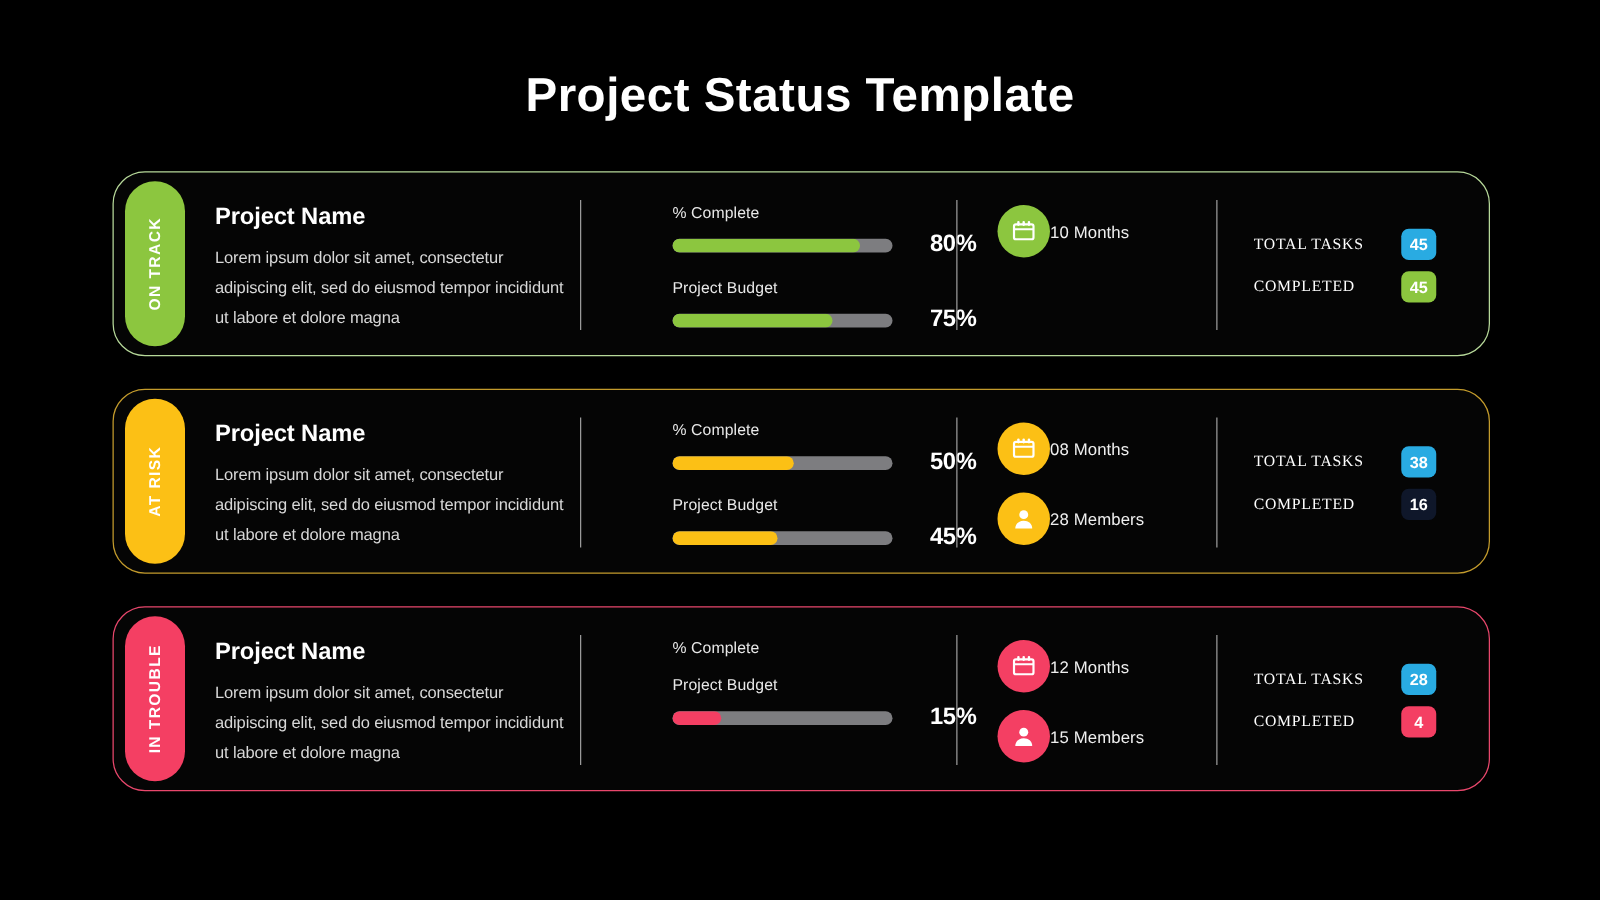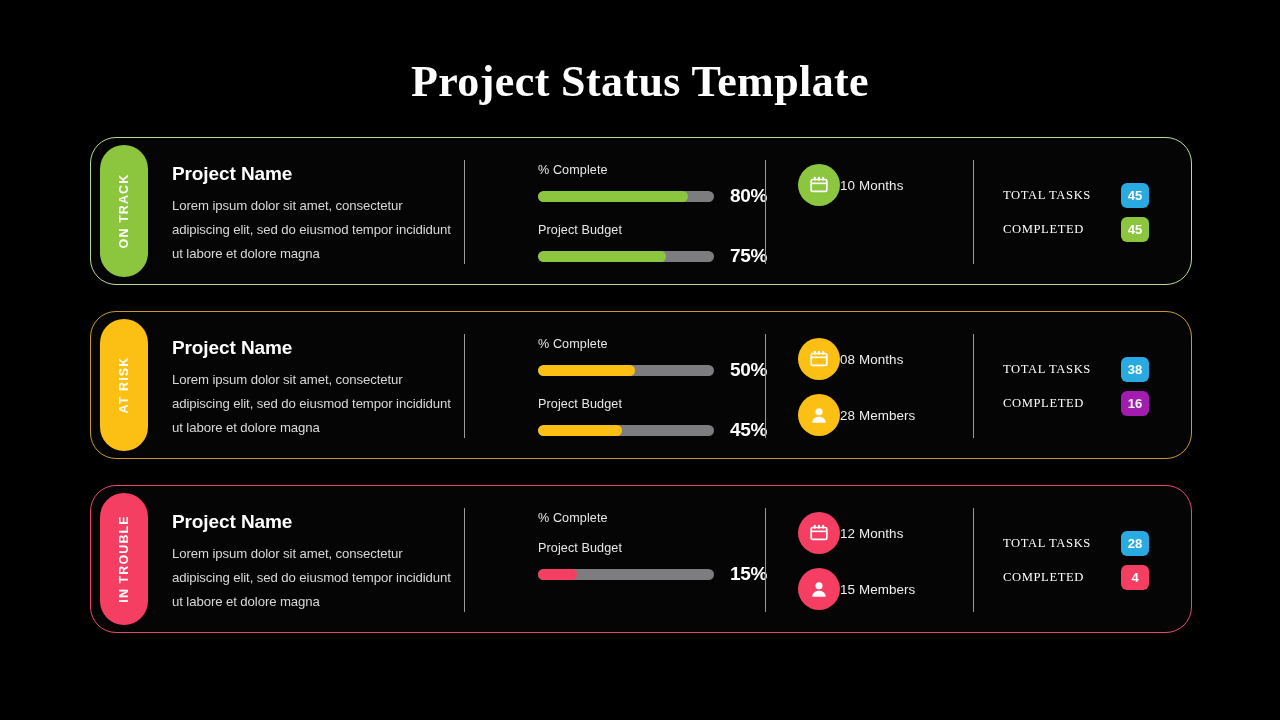--- a/index.html
+++ b/index.html
@@ -20,24 +20,23 @@
   }
 
   
   .page-title {
     position: absolute;
     top: 56px;
     left: 0;
     width: 1280px;
     text-align: center;
     color: #ffffff;
-    font-size: 44px;
+    font-size: 38px;
     font-weight: bold;
     letter-spacing: 0.4px;
-    font-family: Liberation Serif, serif;
   }
 
   
   .cards {
     position: absolute;
     top: 137px;
     left: 90px;
     width: 1102px;
   }
 
@@ -131,21 +130,21 @@
   .bar-group:last-child { margin-bottom: 0; }
   .bar-label {
     color: #e8e8e8;
     font-size: 12.6px;
     margin-bottom: 8px;
     letter-spacing: 0.1px;
   }
   .bar-row {
     display: flex;
     align-items: center;
-    gap: 16px;
+    gap: 30px;
   }
   .bar-track {
     width: 176px;
     height: 11px;
     border-radius: 6px;
     background: #7d7d80;
     overflow: hidden;
     position: relative;
   }
   .bar-fill {
@@ -217,21 +216,21 @@
     border-radius: 6px;
     display: flex;
     align-items: center;
     justify-content: center;
     color: #ffffff;
     font-size: 13px;
     font-weight: bold;
   }
   .badge-blue { background: #29abe2; }
   .c-green  .badge-accent { background: #8cc63f; }
-  .c-yellow .badge-accent { background: #a21caf; }
+  .c-yellow .badge-accent { background: #0f172a; }
   .c-pink   .badge-accent { background: #f43f63; }
 
   svg { display: block; }
 </style>
 </head>
 <body>
 
 <div class="slide">
 
   <div class="page-title">Project Status Template</div>

